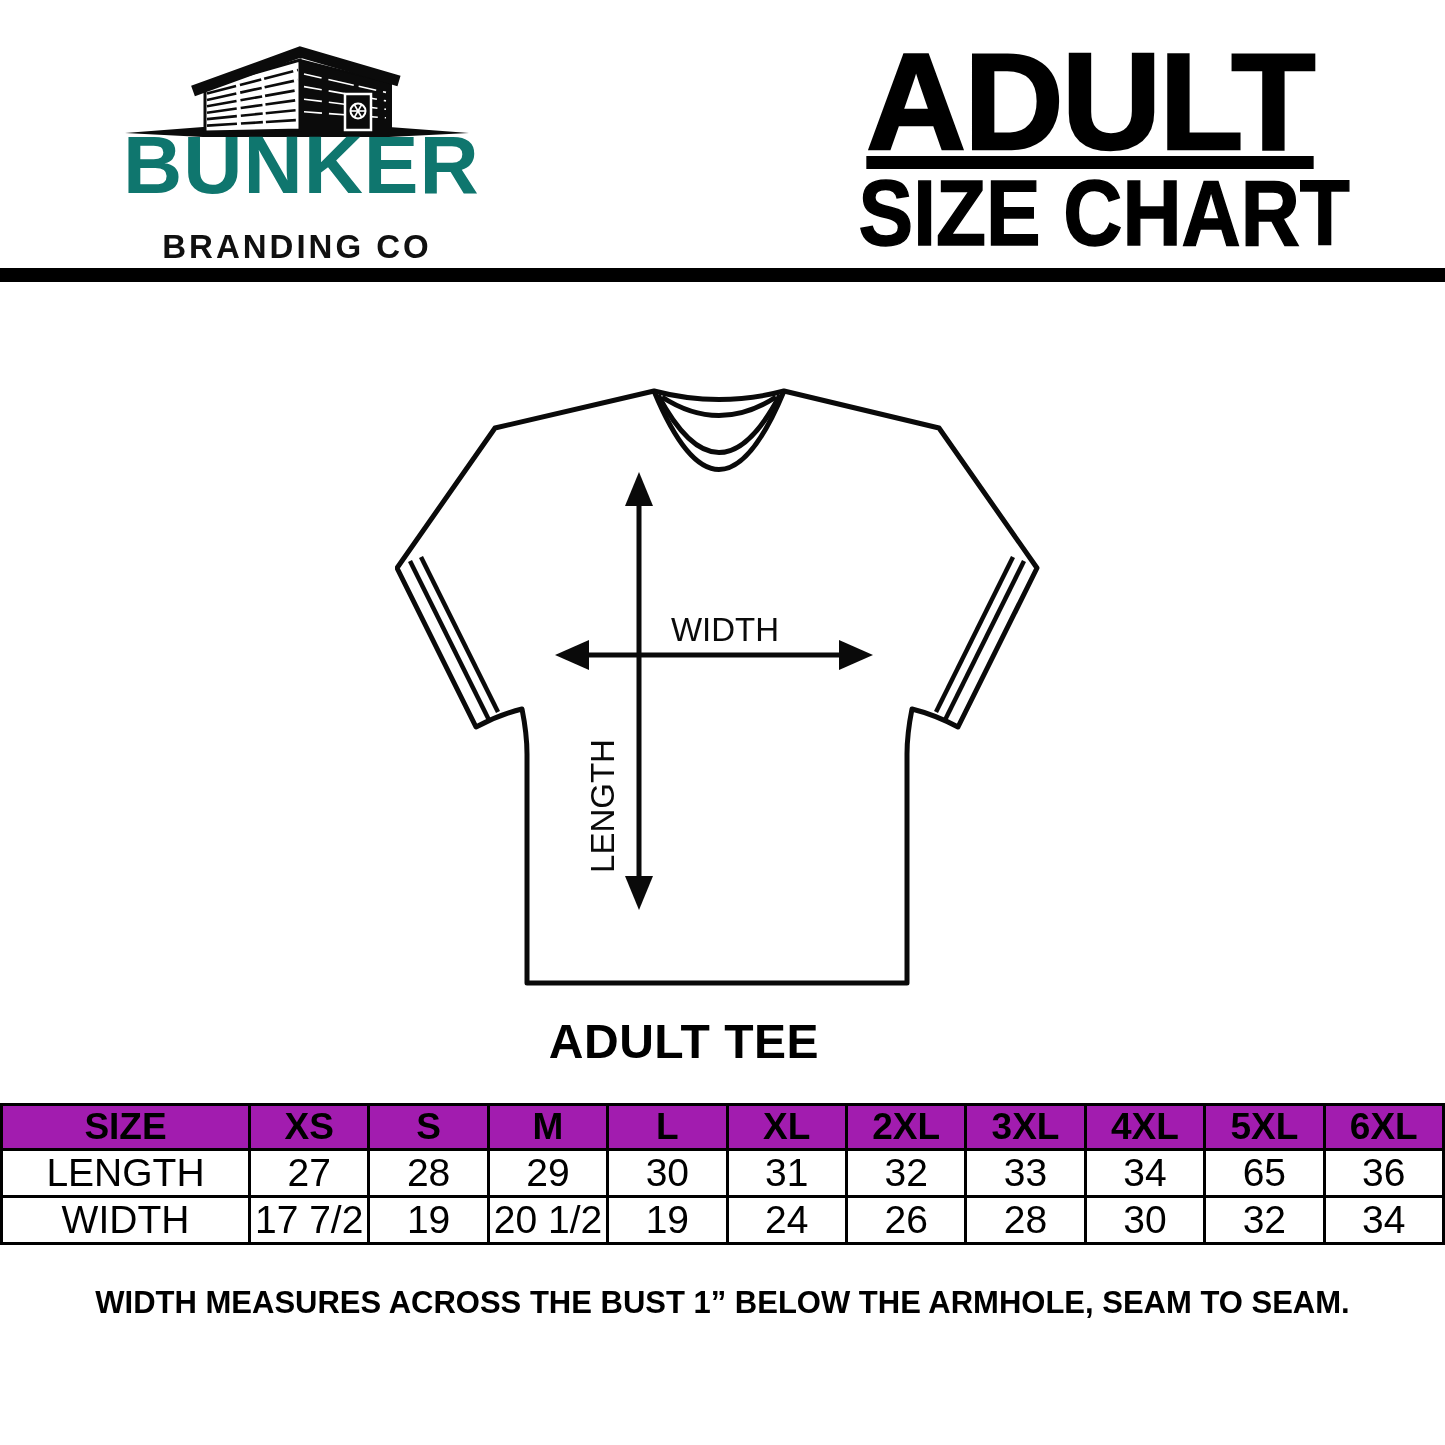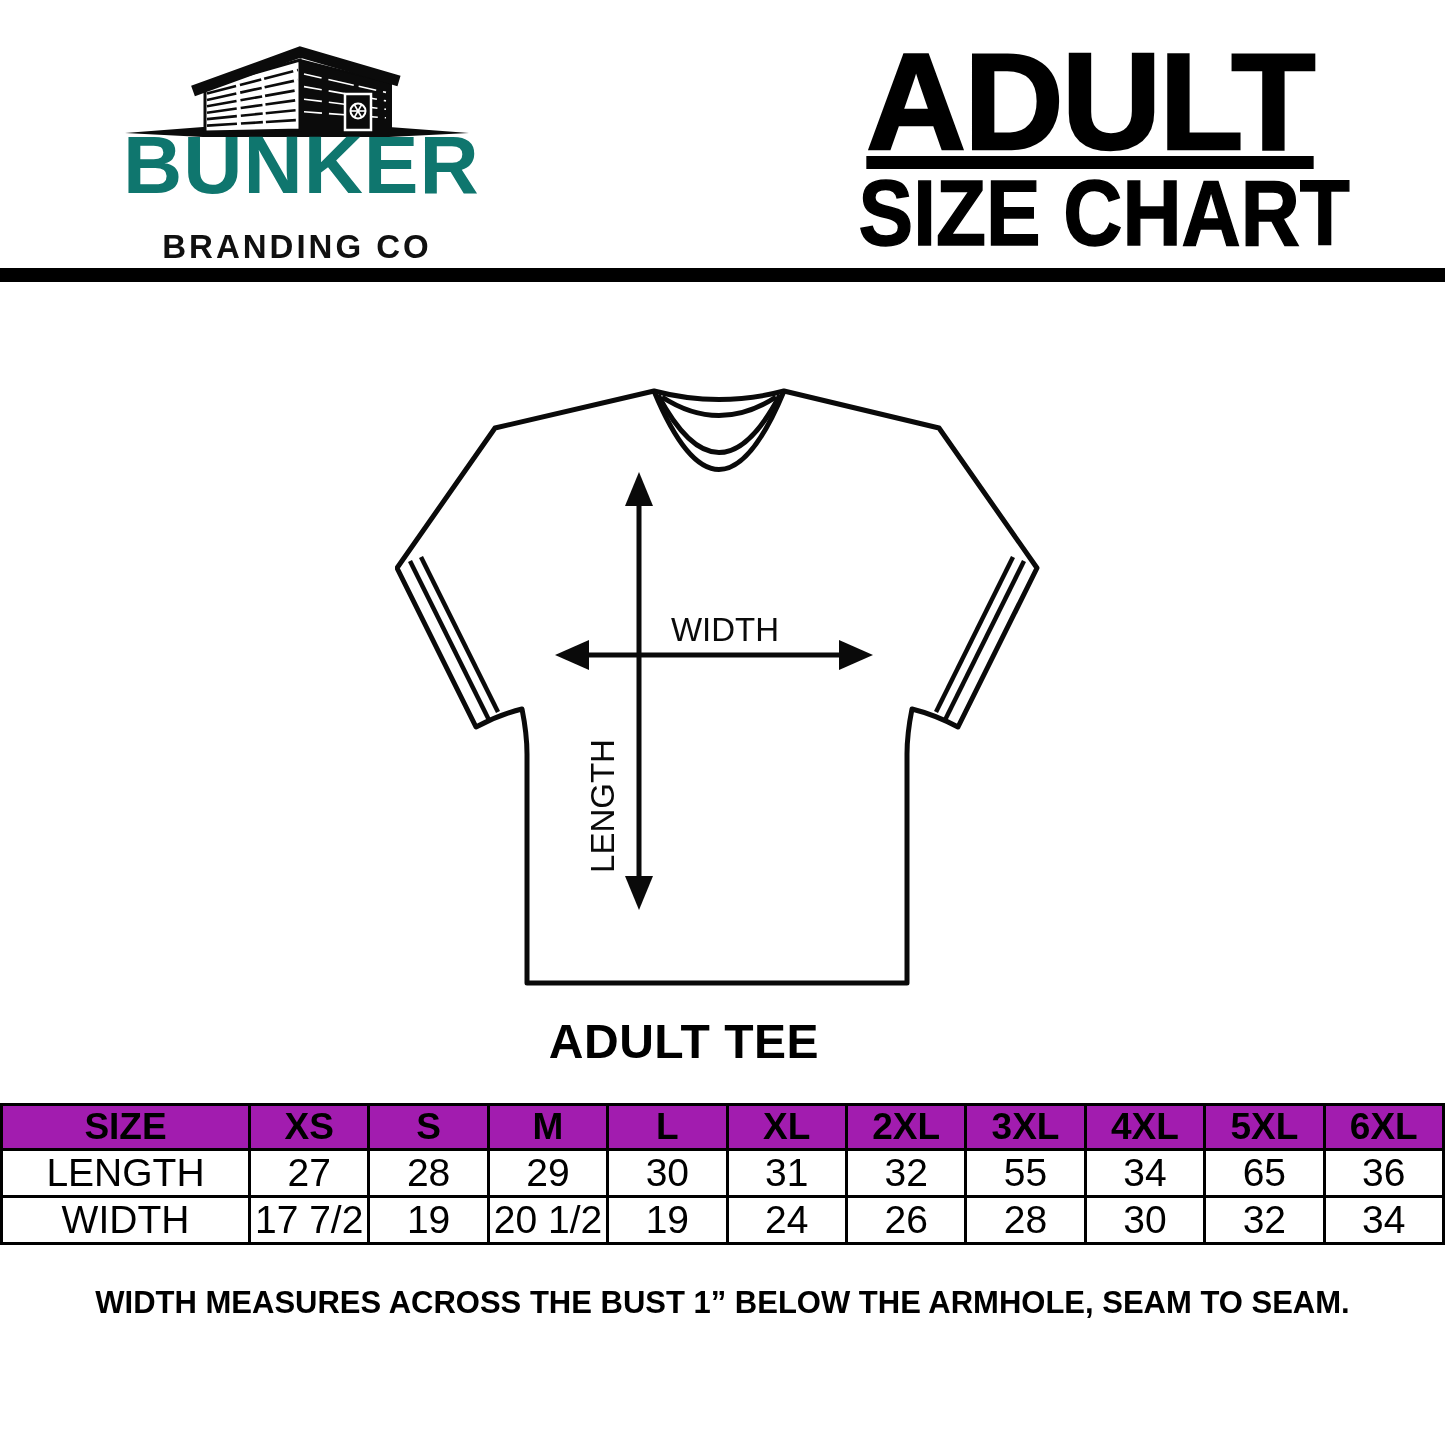--- a/index.html
+++ b/index.html
@@ -190,21 +190,21 @@
   </thead>
   <tbody>
     <tr class="r1">
       <td>LENGTH</td>
       <td>27</td>
       <td>28</td>
       <td>29</td>
       <td>30</td>
       <td>31</td>
       <td>32</td>
-      <td>55</td>
+      <td>33</td>
       <td>34</td>
       <td>65</td>
       <td>36</td>
     </tr>
     <tr class="r2">
       <td>WIDTH</td>
       <td>17 7/2</td>
       <td>19</td>
       <td>20 1/2</td>
       <td>19</td>

